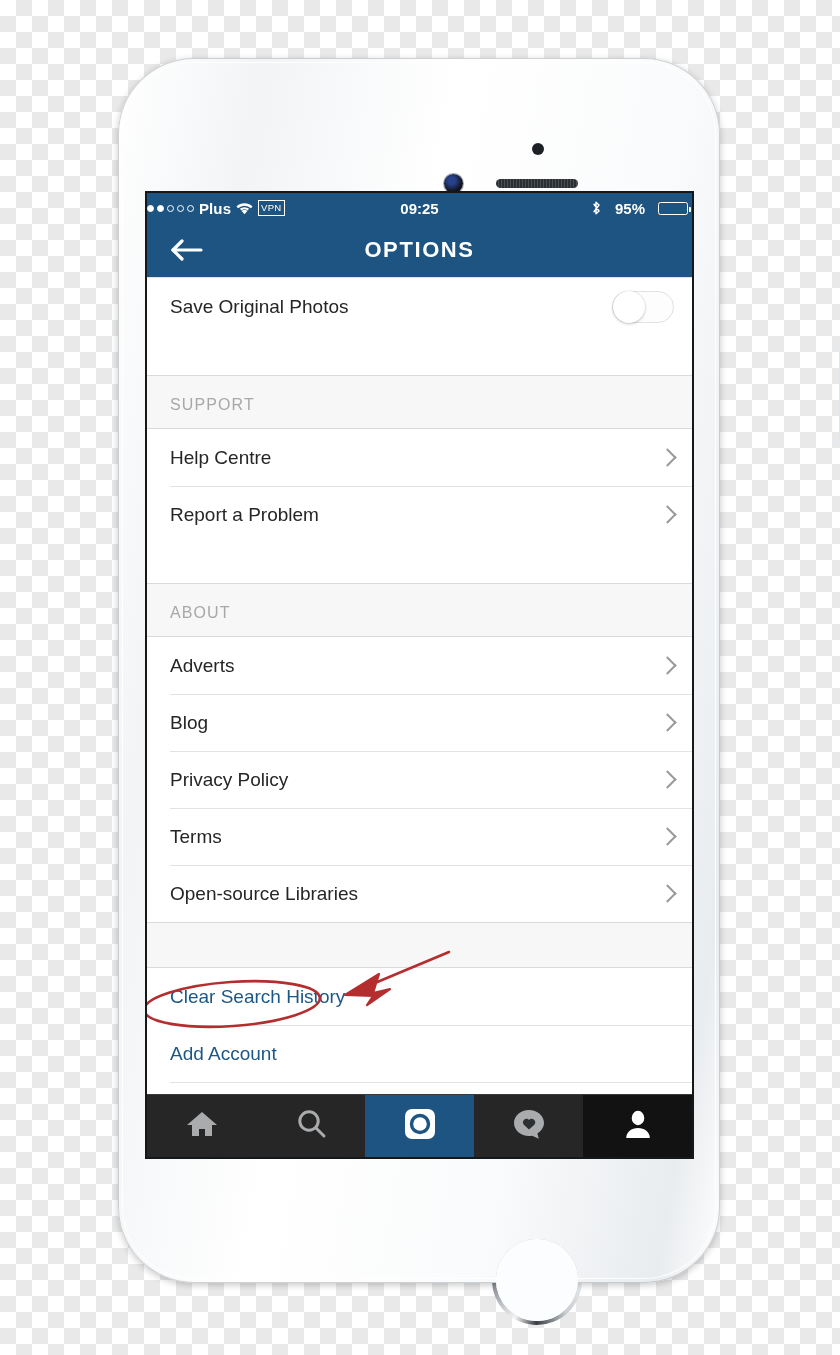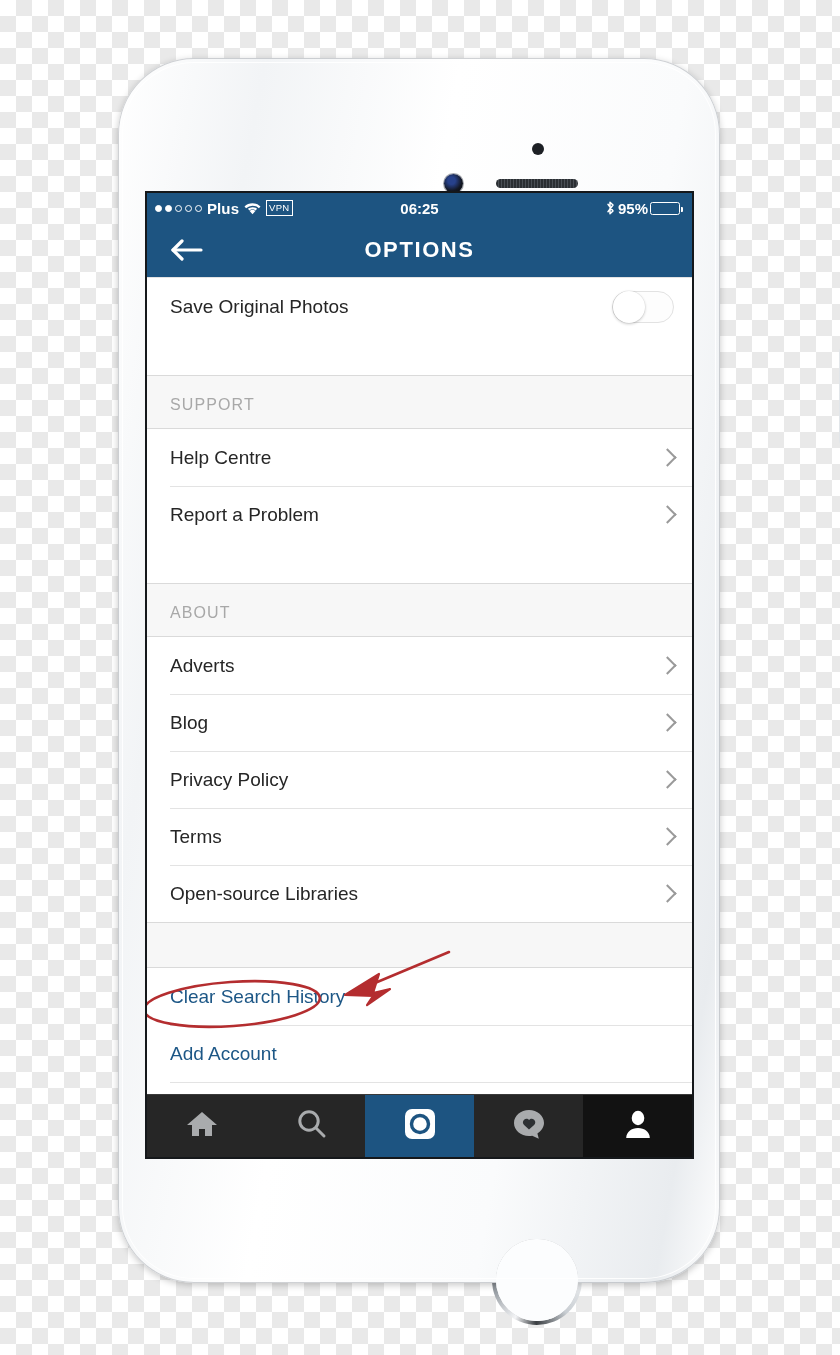--- a/index.html
+++ b/index.html
@@ -57,28 +57,28 @@
   #home-button:after{content:"";position:absolute;inset:0;border-radius:50%;background:#fcfdfe;}
 
   
   #screen{position:absolute;left:147px;top:193px;width:545px;height:964px;
     background:#ffffff;overflow:hidden;
     box-shadow:0 0 0 2px #15181b;}
 
   
   #status-bar{height:30px;background:#1d5481;color:#fff;display:flex;align-items:center;
     font-size:15px;font-weight:bold;position:relative;}
-  #status-left{display:flex;align-items:center;gap:5px;padding-left:8px;}
+  #status-left{display:flex;align-items:center;gap:5px;padding-left:0;}
   .dots{display:flex;align-items:center;gap:3px;}
   .dot{width:7px;height:7px;border-radius:50%;border:1.3px solid #ffffff;box-sizing:border-box;}
   .dot.on{background:#ffffff;}
   #carrier{font-size:15px;letter-spacing:.1px;}
   #vpn-badge{border:1.4px solid #fff;font-size:9.5px;line-height:1;padding:2px 2px 2.5px;letter-spacing:.3px;font-weight:normal;}
   #status-time{position:absolute;left:0;right:0;text-align:center;font-size:15px;font-weight:bold;}
-  #status-right{margin-left:auto;display:flex;align-items:center;gap:2px;padding-right:12px;position:relative;z-index:2;}
+  #status-right{margin-left:auto;display:flex;align-items:center;gap:13px;padding-right:4px;position:relative;z-index:2;}
   #battery-pct{font-size:15px;}
   #battery{width:30px;height:13px;border:1.5px solid #fff;border-radius:2.5px;position:relative;box-sizing:border-box;padding:1.3px;}
   #battery:after{content:"";position:absolute;right:-4px;top:4px;width:2.5px;height:5px;background:#fff;border-radius:0 1px 1px 0;}
   #battery-fill{height:100%;background:#fff;border-radius:1px;}
 
   
   #nav-bar{height:54px;background:#1d5481;display:flex;align-items:center;position:relative;}
   #back-button{position:absolute;left:22px;top:50%;transform:translateY(-50%);width:36px;height:28px;cursor:pointer;}
   #nav-title{width:100%;text-align:center;color:#fff;font-size:22px;font-weight:bold;letter-spacing:1.6px;}
 
@@ -139,21 +139,21 @@
       <span id="carrier">Plus</span>
       <span style="display:inline-flex;align-items:center;">
         <svg width="17" height="13" viewBox="0 0 17 13">
           <path d="M8.5 12.2 5.6 8.9a4.6 4.6 0 0 1 5.8 0z" fill="#fff"></path>
           <path d="M8.5 1.2C5.4 1.2 2.6 2.4.5 4.4l1.6 1.8a9.3 9.3 0 0 1 12.8 0l1.6-1.8A11.8 11.8 0 0 0 8.5 1.2z" fill="#fff"></path>
           <path d="M8.5 5.2a7.3 7.3 0 0 0-4.6 1.6l1.5 1.7a5.1 5.1 0 0 1 6.2 0l1.5-1.7A7.3 7.3 0 0 0 8.5 5.2z" fill="#fff"></path>
         </svg>
       </span>
       <span id="vpn-badge">VPN</span>
     </div>
-    <div id="status-time">06:25</div>
+    <div id="status-time">09:25</div>
     <div id="status-right">
       <span style="display:inline-flex;">
         <svg width="11" height="16" viewBox="0 0 11 16">
           <path d="M3 4.3 8 11l-3 2.8V2.2L8 5 3 11.7" fill="none" stroke="#fff" stroke-width="1.5" stroke-linejoin="round" stroke-linecap="round"></path>
         </svg>
       </span>
       <span id="battery-pct">95%</span>
       <span id="battery"><span id="battery-fill" style="width:95%"></span></span>
     </div>
   </div>

